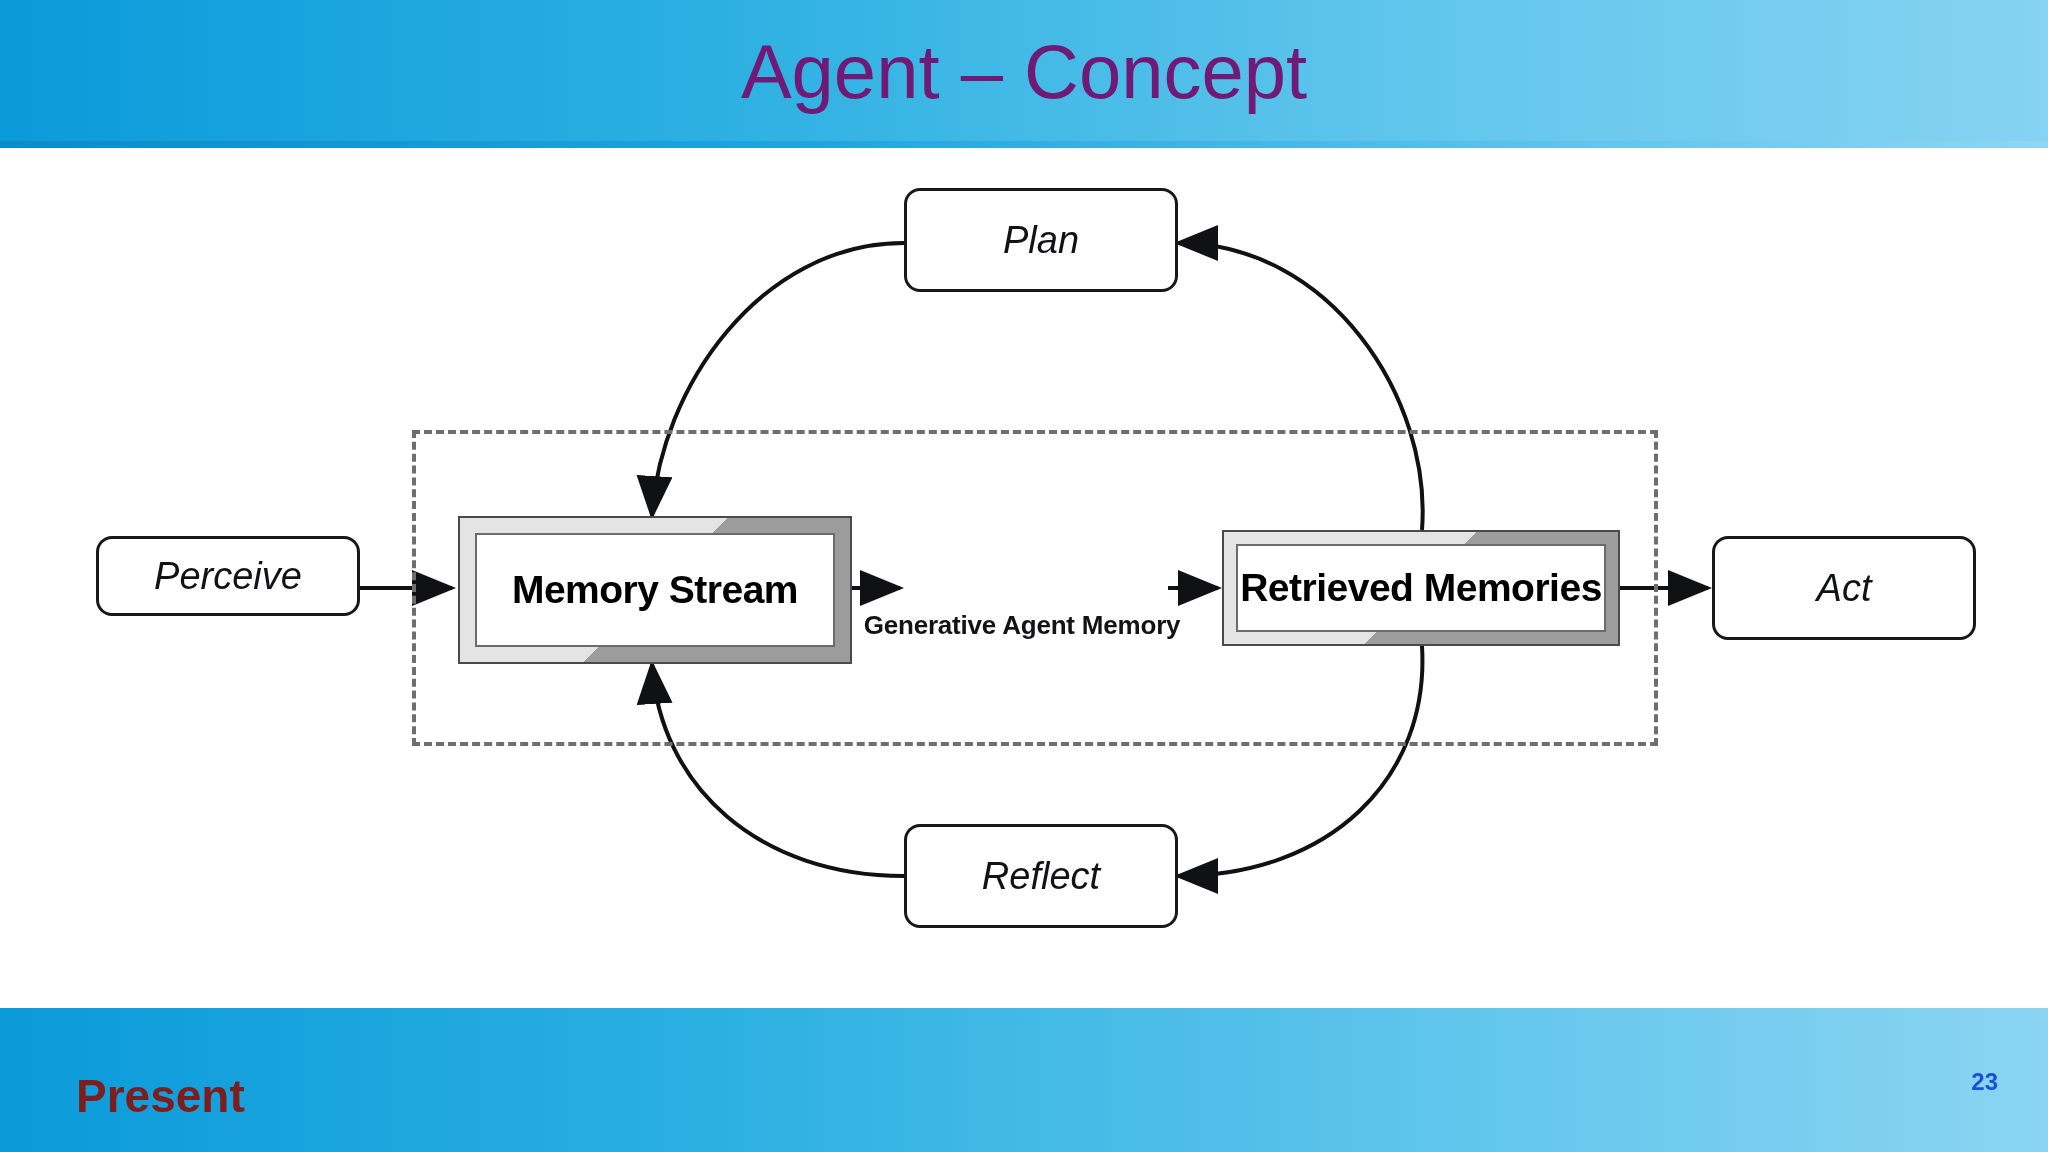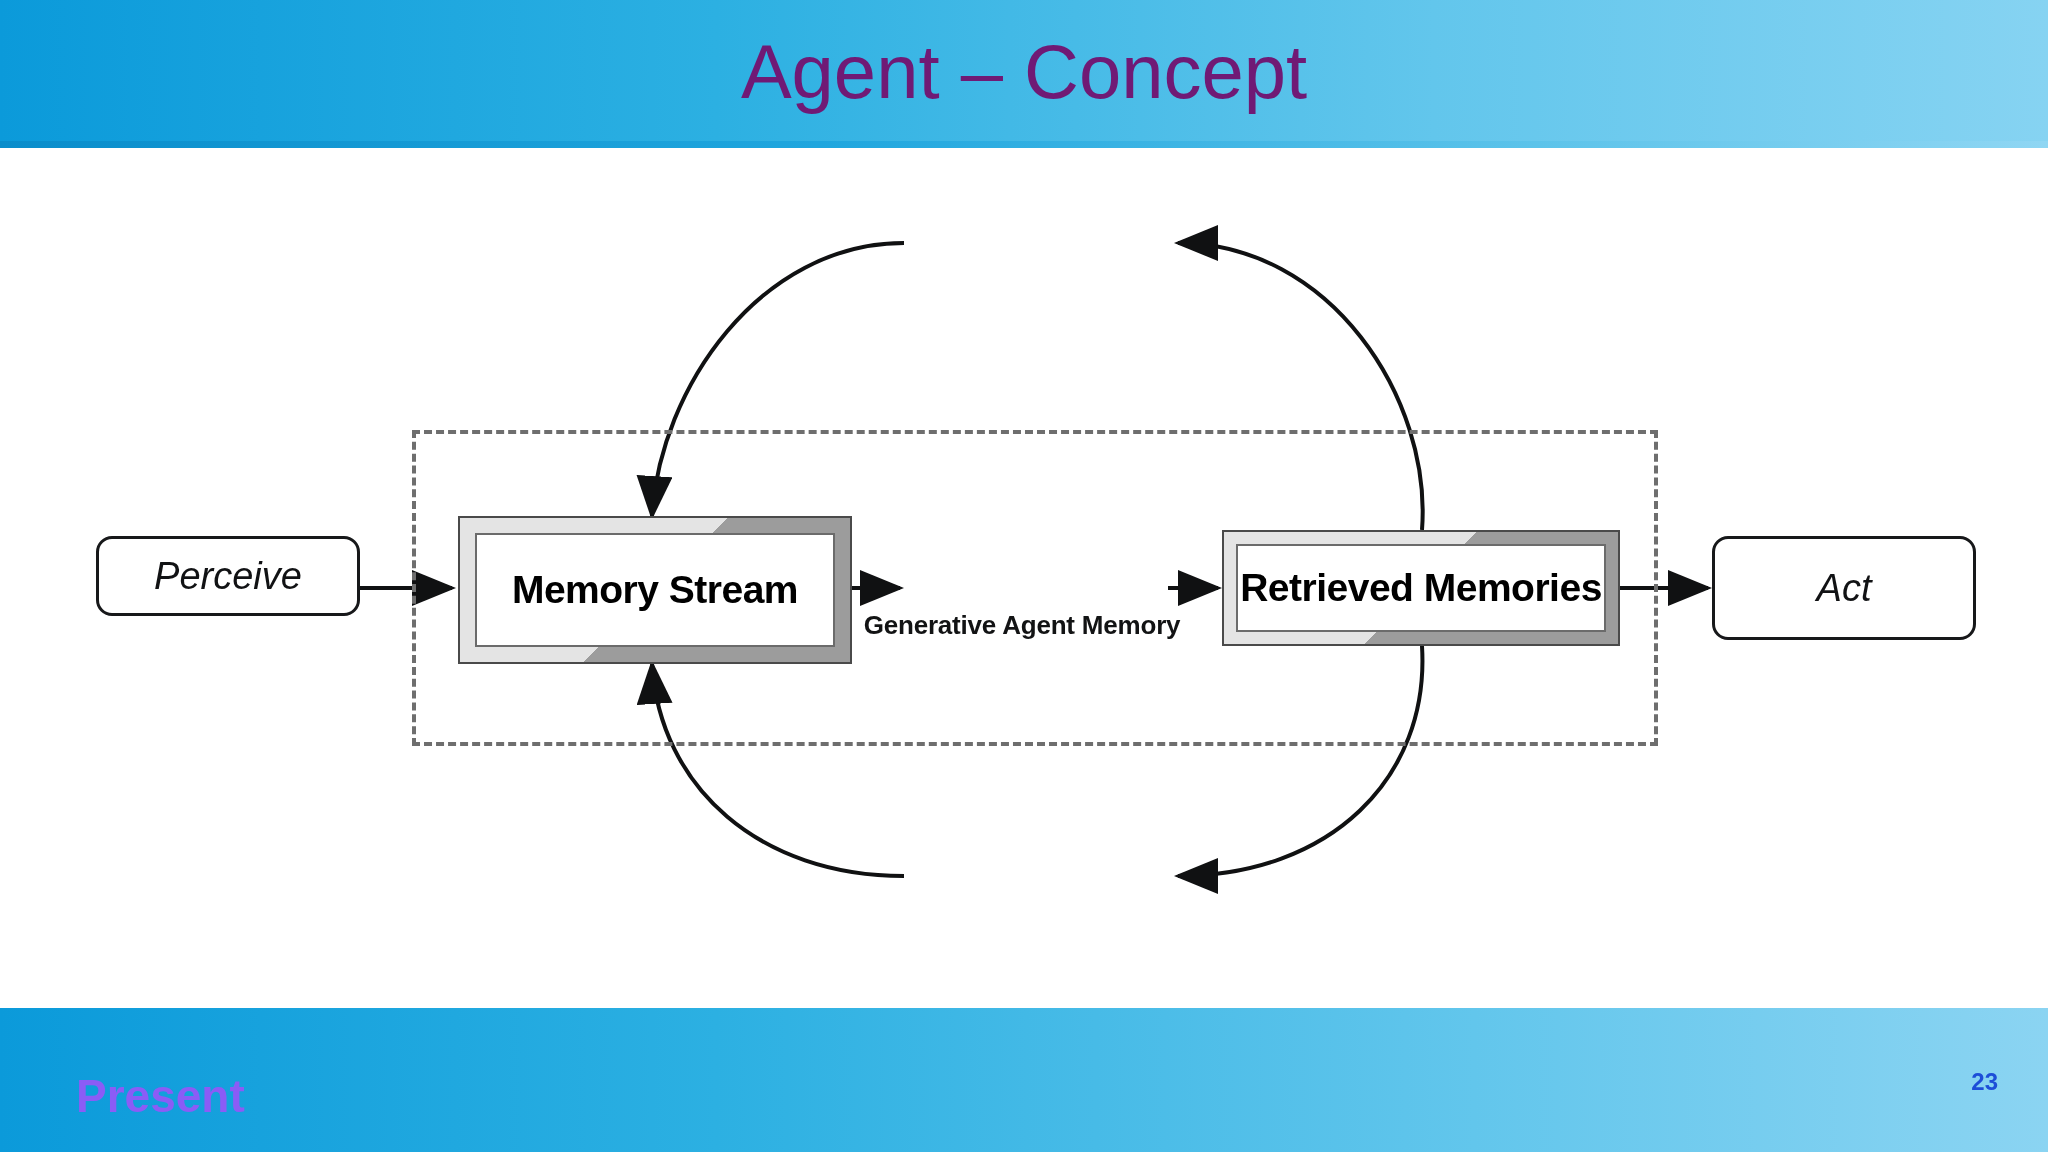--- a/index.html
+++ b/index.html
@@ -150,21 +150,21 @@
     height: 144px;
     background: linear-gradient(to right, #0b9ada 0%, #2cb0e2 35%, #62c6ec 72%, #8bd4f2 100%);
   }
   .footer-text {
     position: absolute;
     left: 76px;
     top: 1069px;
     font-family: "Liberation Sans", sans-serif;
     font-weight: bold;
     font-size: 46px;
-    color: #8b5cf6;
+    color: #7f1d1d;
     white-space: nowrap;
     z-index: 3;
     text-align: center;
   }
   .page-number {
     position: absolute;
     right: 50px;
     top: 1068px;
     font-family: "Liberation Sans", sans-serif;
     font-weight: 700;
@@ -206,20 +206,23 @@
 
       <path d="M1422,382 C1432,250 1330,95 1178,95" stroke="#101112" stroke-width="4" fill="none" marker-end="url(#arrowEnd)"></path>
 
       <path d="M904,95 C760,95 660,240 652,368" stroke="#101112" stroke-width="4" fill="none" marker-end="url(#arrowEnd)"></path>
 
       <path d="M1422,498 C1430,630 1330,728 1178,728" stroke="#101112" stroke-width="4" fill="none" marker-end="url(#arrowEnd)"></path>
 
       <path d="M904,728 C760,728 660,640 652,516" stroke="#101112" stroke-width="4" fill="none" marker-end="url(#arrowEnd)"></path>
     </svg>
 
+    <div class="node node-rounded" style="left:904px; top:248px; width:274px; height:104px; top:40px;">
+      <span class="node-label">Plan</span>
+    </div>
 
     <div class="node node-rounded" style="left:96px; top:388px; width:264px; height:80px;">
       <span class="node-label">Perceive</span>
     </div>
 
     <div class="node node-beveled" style="left:458px; top:368px; width:394px; height:148px;">
       <div class="bevel-outer"></div>
       <div class="bevel-face" style="left:17px; top:17px; right:17px; bottom:17px;"></div>
       <span class="bevel-label">Memory Stream</span>
     </div>
@@ -228,19 +231,22 @@
     <div class="node node-rounded" style="left:1712px; top:388px; width:264px; height:104px;">
       <span class="node-label">Act</span>
     </div>
 
     <div class="node node-beveled" style="left:1222px; top:382px; width:398px; height:116px;">
       <div class="bevel-outer"></div>
       <div class="bevel-face" style="left:14px; top:14px; right:14px; bottom:14px;"></div>
       <span class="bevel-label">Retrieved Memories</span>
     </div>
 
+    <div class="node node-rounded" style="left:904px; top:676px; width:274px; height:104px;">
+      <span class="node-label">Reflect</span>
+    </div>
 
   </div>
 </div>
 
 <div class="slide-footer"></div>
 <div class="footer-text">Present</div>
 <div class="page-number">23</div>
 
 </body></html>

